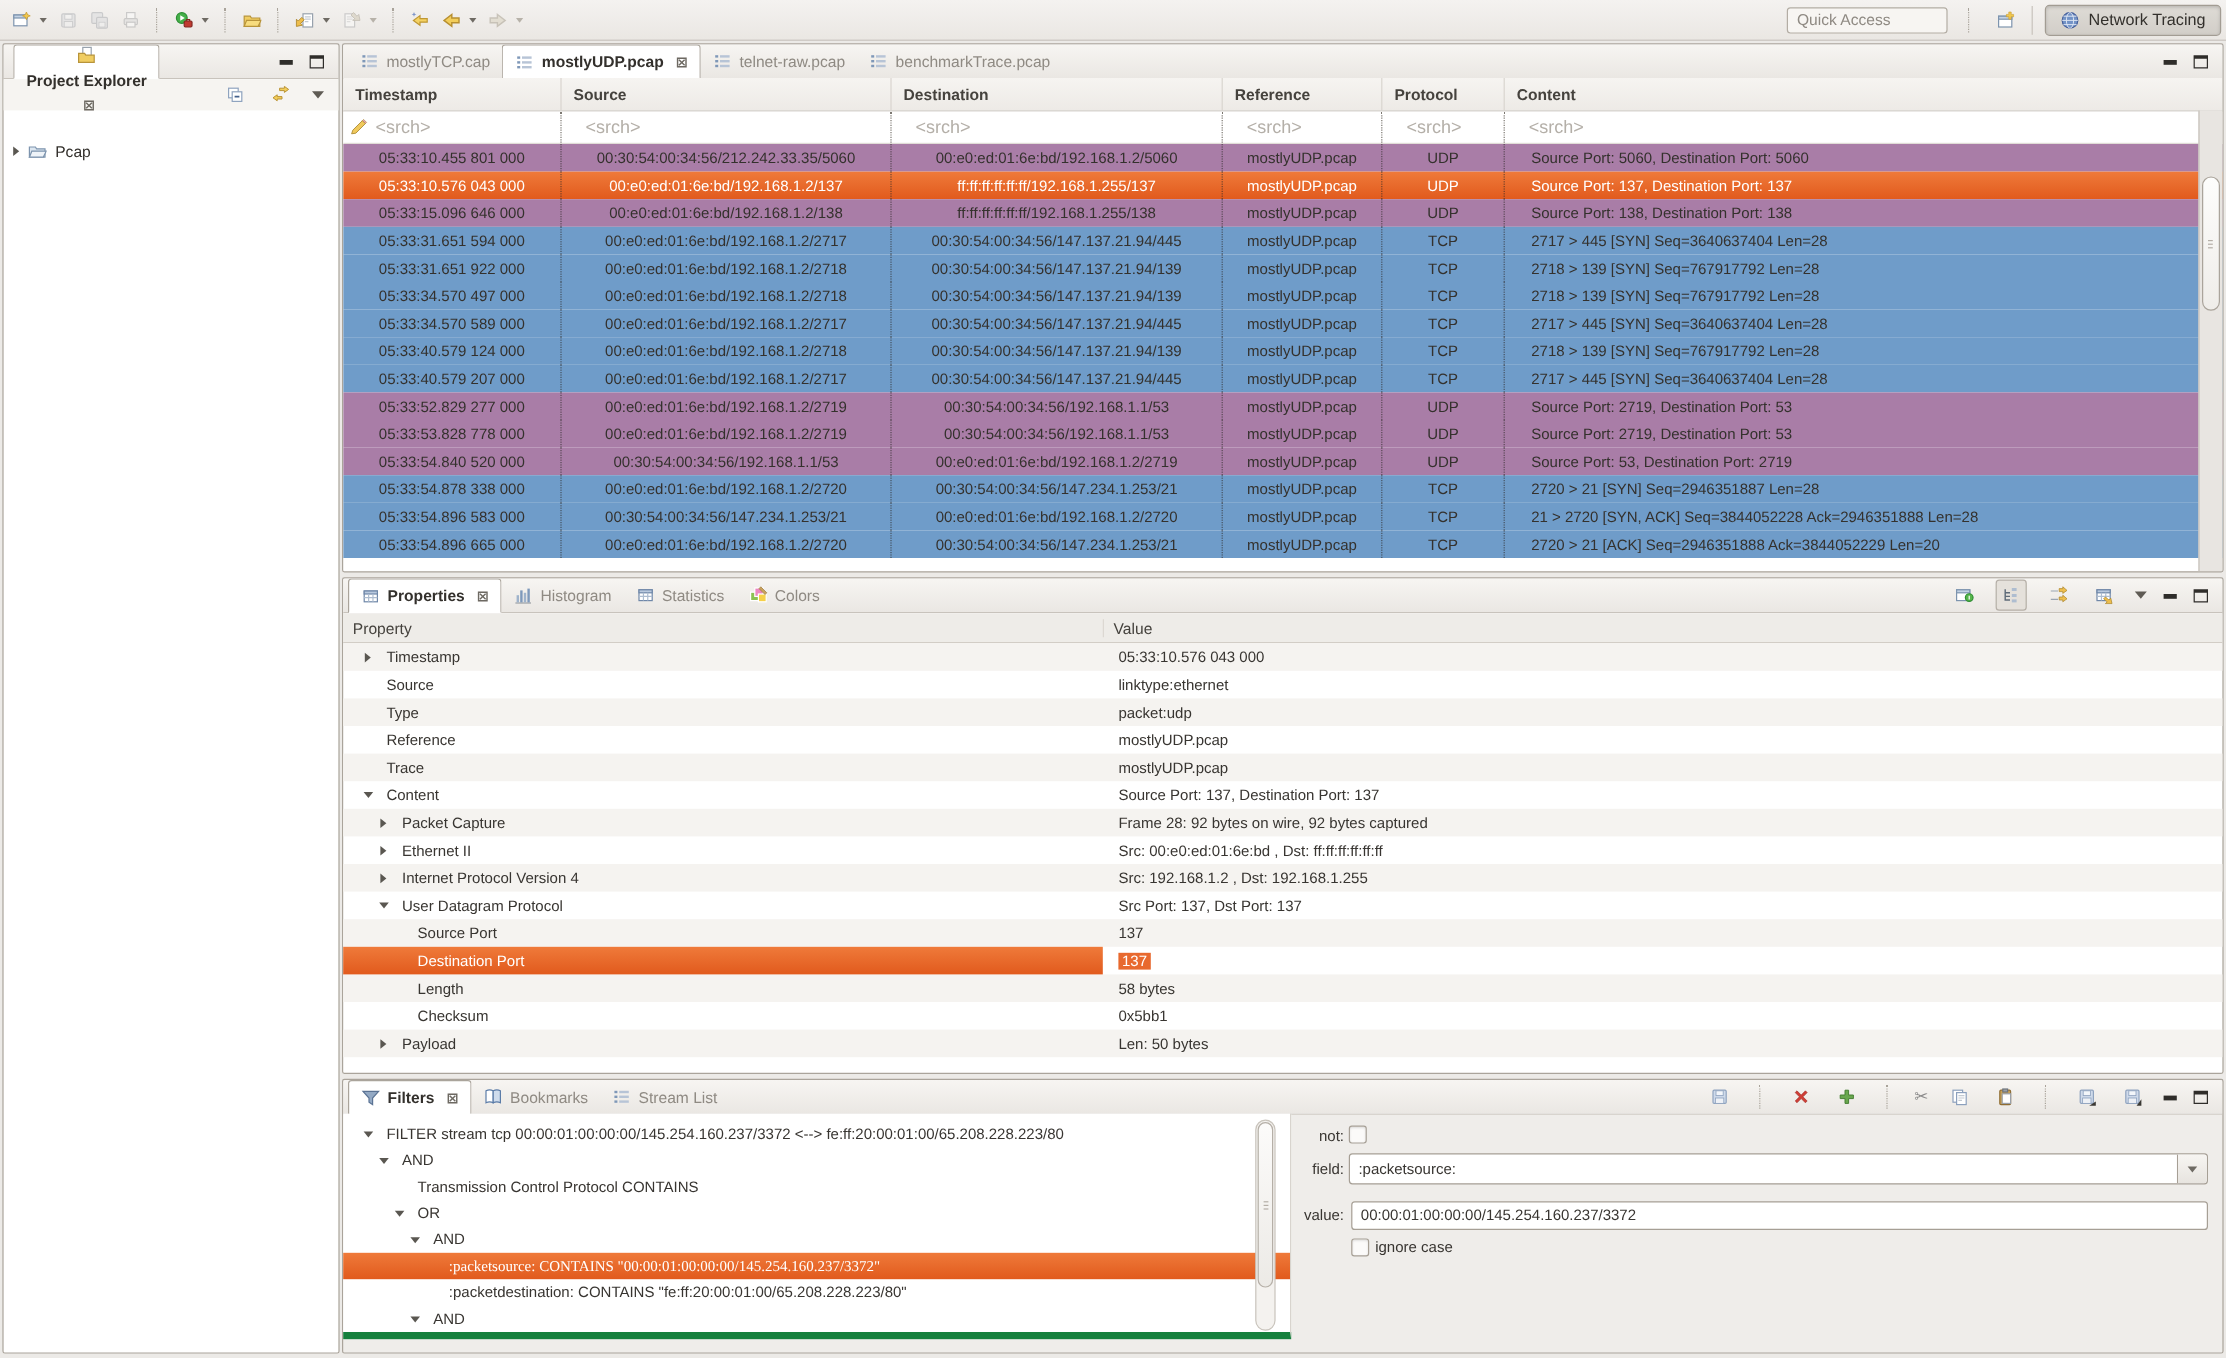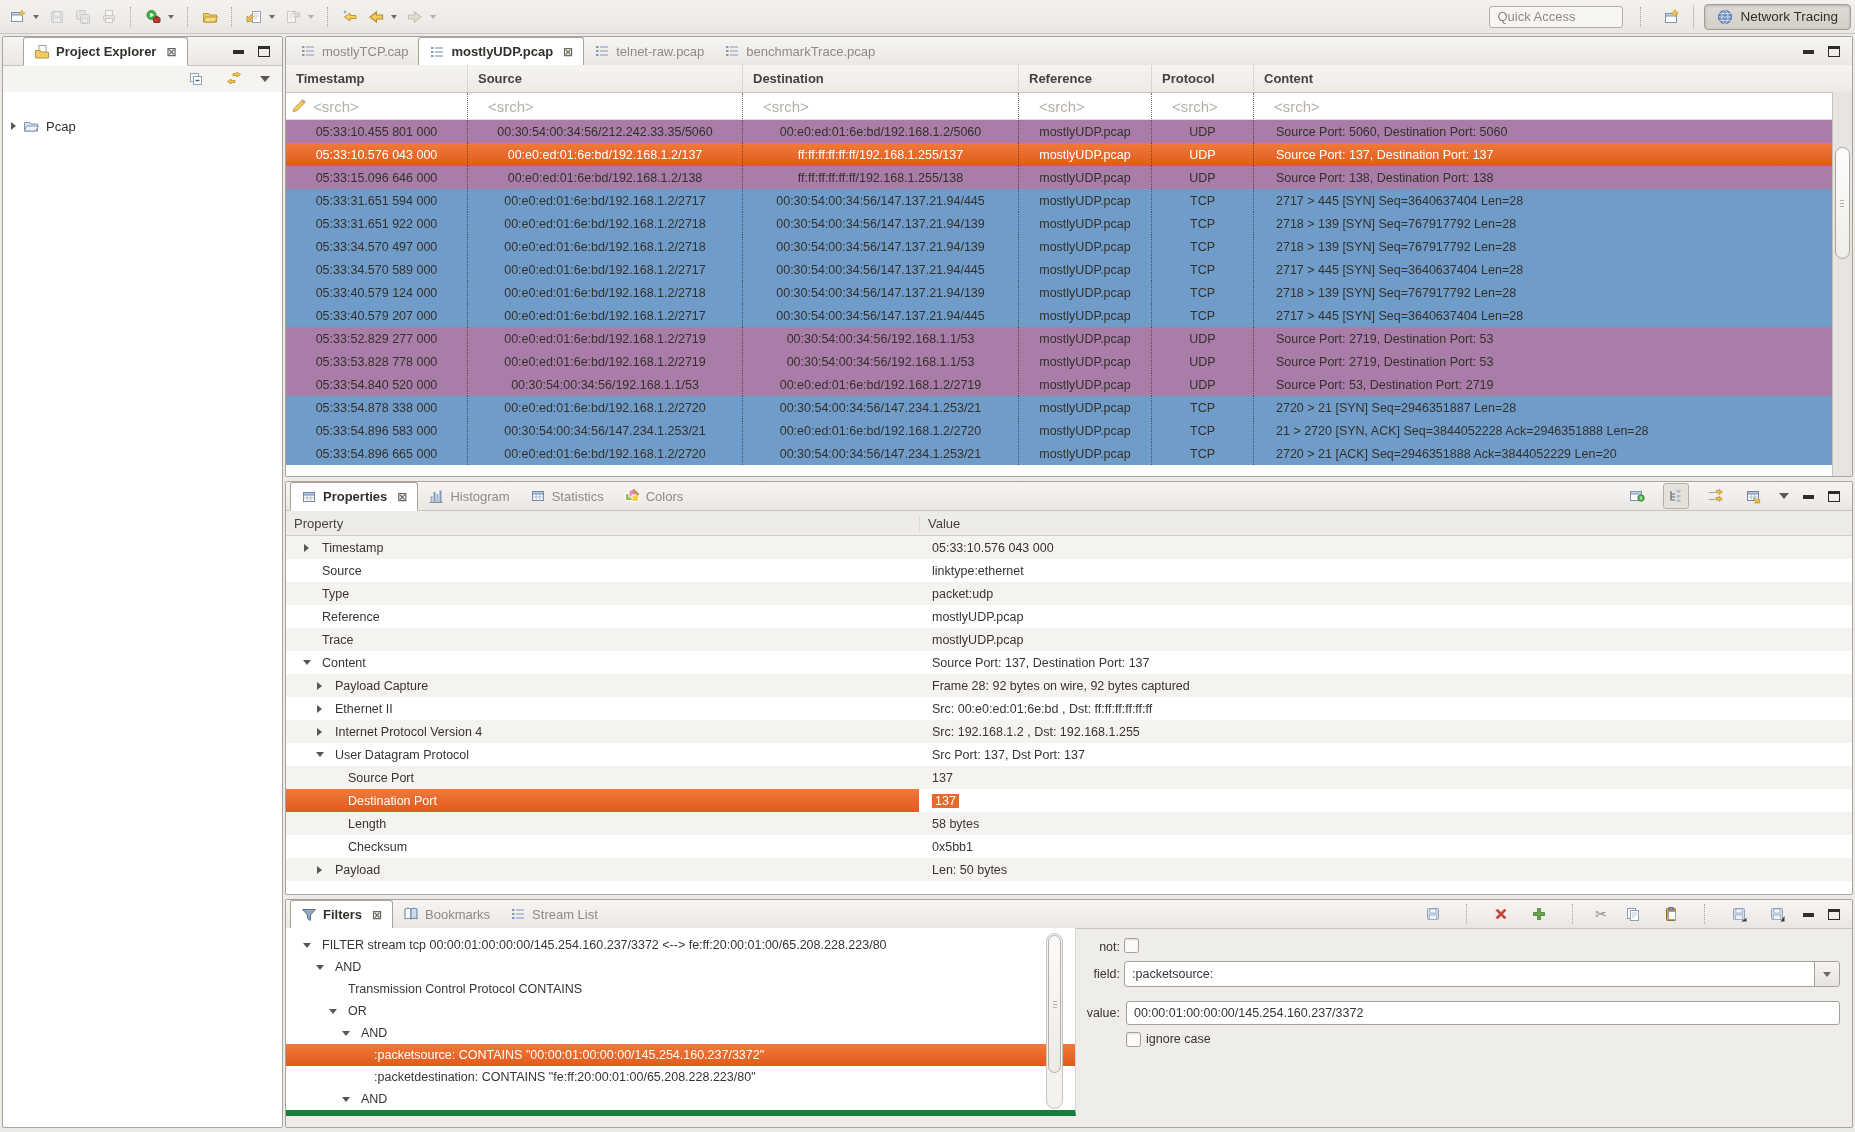--- a/index.html
+++ b/index.html
@@ -88,21 +88,21 @@
   .chip{background:#e8692e;color:#fff;padding:0 3px;}
   .indent{flex:none;}
   .twbox{width:13px;display:flex;justify-content:center;flex:none;}
   .klabel{margin-left:9px;white-space:nowrap;}
   
   #filters{left:285px;top:899px;width:1568px;height:229px;background:#efedea;}
   .f-body{position:absolute;top:28px;left:0;right:0;bottom:0;}
   .f-tree{position:absolute;left:0;top:0;width:790px;height:188px;background:#fff;
           border-right:1px solid #d8d4ce;border-bottom:6px solid #15803d;padding-top:6px;box-sizing:border-box;}
   .frow{display:flex;align-items:center;height:22px;font-size:12.5px;color:#383531;white-space:nowrap;}
-  .frow.sel{background:linear-gradient(#ef7a3a,#e15a1d);color:#fff;}
+  .frow.sel{background:linear-gradient(#ef7a3a,#e15a1d);color:#fff;font-family:Liberation Serif, serif;}
   .pill{position:absolute;left:760px;top:5px;width:17px;height:176px;background:#f4f2ef;
         border:1px solid #c9c4bc;border-radius:9px;box-sizing:border-box;}
   .pthumb{position:absolute;left:1px;top:1px;width:13px;height:138px;
           background:linear-gradient(#fcfbfa,#eceae6);border:1px solid #b5afa7;border-radius:8px;box-sizing:border-box;}
   .pthumb i{position:absolute;left:4px;top:50%;width:4px;height:1px;background:#b5afa7;
             box-shadow:0 -3px #b5afa7,0 3px #b5afa7;}
   .fform{position:absolute;left:800px;top:0;right:0;bottom:0;font-size:12.5px;color:#383531;}
   .flabel{position:absolute;width:34px;text-align:right;}
   .cbx{position:absolute;width:13px;height:13px;background:#fbfaf9;border:1px solid #a69f95;
        border-radius:2.5px;box-shadow:inset 0 1px 2px rgba(0,0,0,.12);}
@@ -250,21 +250,21 @@
               <path d="M1.5 8h13M2.5 4.5h11M2.5 11.5h11" stroke="#dfe6f2" stroke-width=".8" fill="none"></path>
             </svg>
           </span>
         <span>Network Tracing</span>
       </button>
     </div>
   </div>
 
   <div class="panel" id="explorer">
     <div class="tabrow">
-      <div class="tab active" style="margin-left:20px;">
+      <div class="tab active" style="margin-left:8px;flex-direction:column;">
         <span class="ico" id="pe-ico">
             <svg width="16" height="16" viewBox="0 0 16 16">
               <rect x="5" y="1.5" width="7" height="8" fill="#fff" stroke="#98a2ad"></rect>
               <path d="M1.5 6.5h5l1 1.5h7v6h-13z" fill="#f0cd62" stroke="#b8943a"></path>
             </svg>
           </span>
         <span>Project Explorer</span>
         <span class="tclose">⊠</span>
       </div>
       <div class="tr-tools">
@@ -689,21 +689,21 @@
           <div class="kval">
             <span>Source Port: 137, Destination Port: 137</span>
           </div>
         </div>
         <div class="krow shade">
           <div class="kprop">
             <span class="indent" style="width: 27px;"></span>
             <span class="twbox">
               <span class="tw-c"></span>
             </span>
-            <span class="klabel">Payload Capture</span>
+            <span class="klabel">Packet Capture</span>
           </div>
           <div class="kval">
             <span>Frame 28: 92 bytes on wire, 92 bytes captured</span>
           </div>
         </div>
         <div class="krow">
           <div class="kprop">
             <span class="indent" style="width: 27px;"></span>
             <span class="twbox">
               <span class="tw-c"></span>

